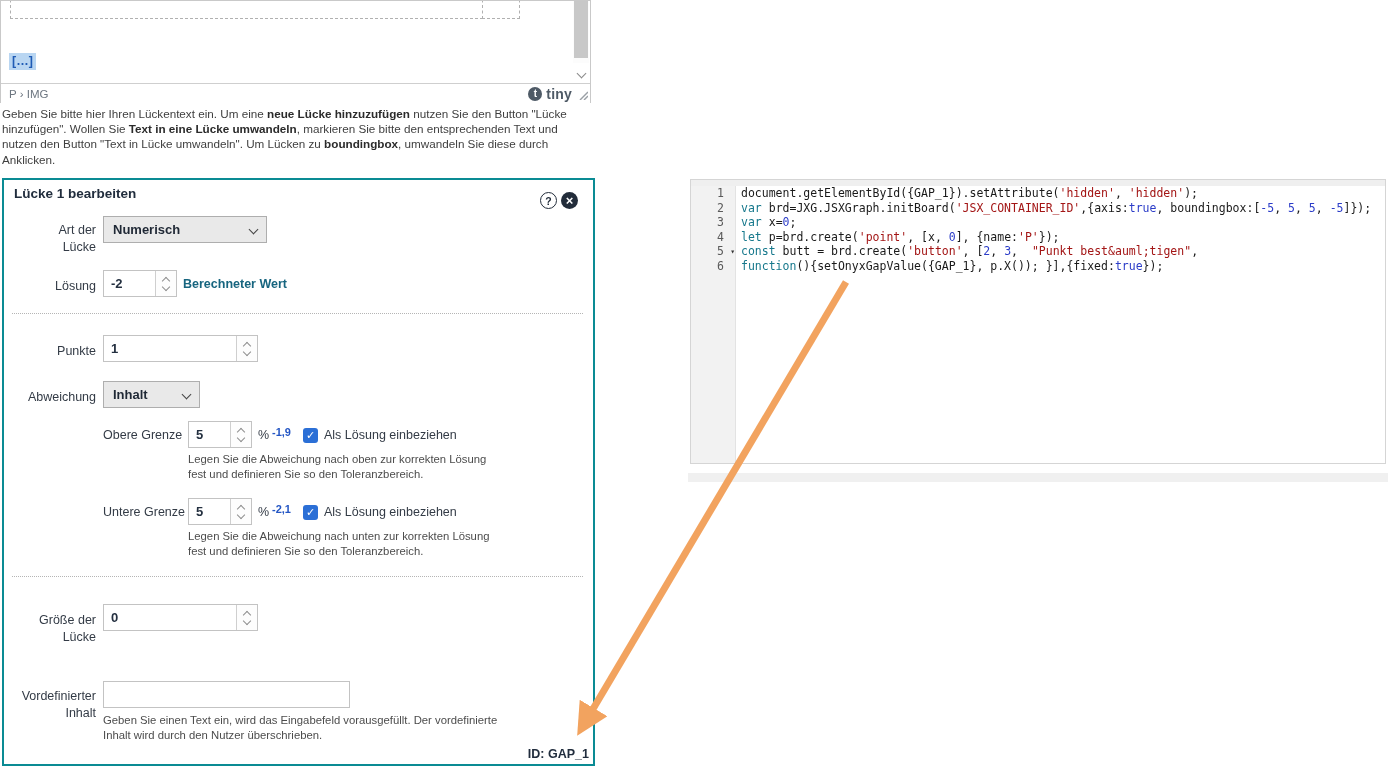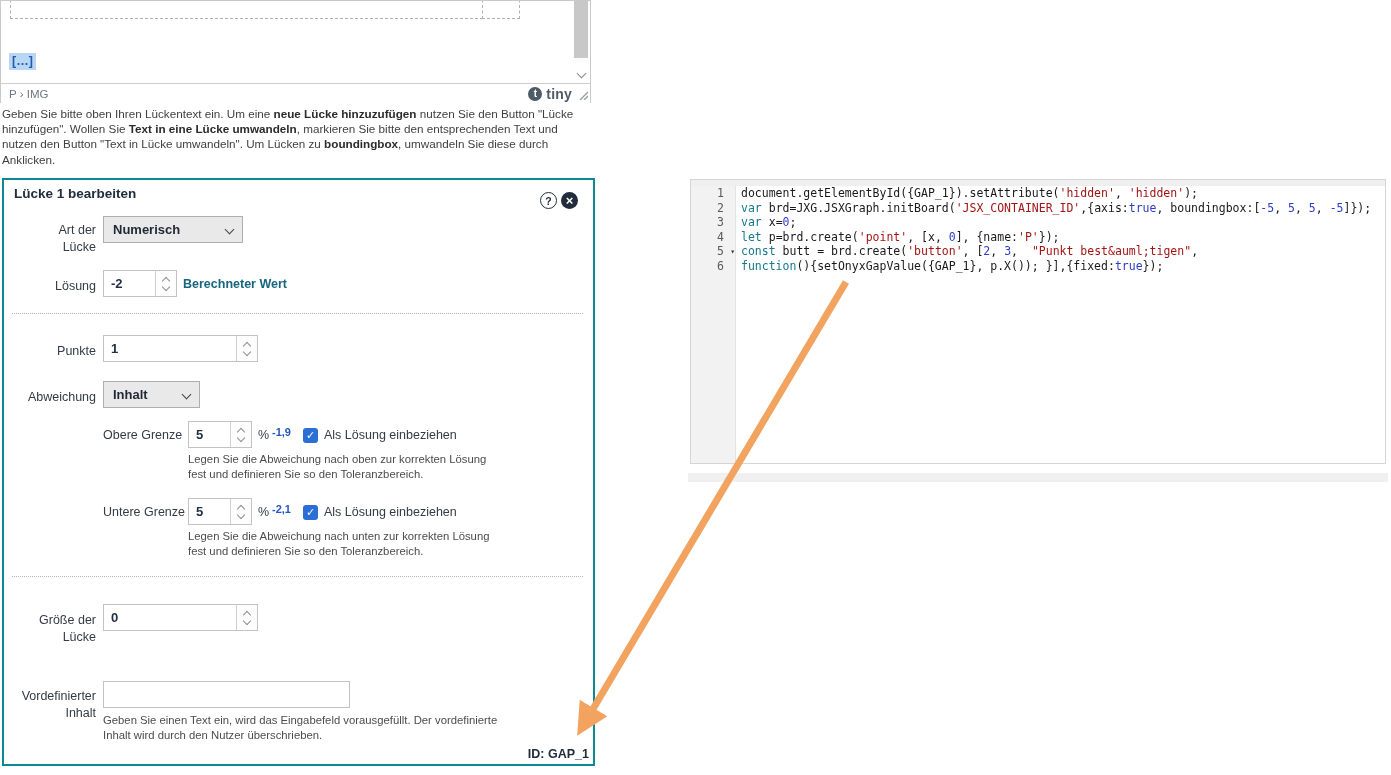--- a/index.html
+++ b/index.html
@@ -113,32 +113,32 @@
         <span class="tiny-logo">t</span>
         <span class="tiny-text">tiny</span>
       </span>
       <svg class="grip" width="10" height="10">
         <line x1="2" y1="10" x2="10" y2="2" stroke="#9aa0a6" stroke-width="1.4"></line>
         <line x1="6" y1="10" x2="10" y2="6" stroke="#9aa0a6" stroke-width="1.4"></line>
       </svg>
     </div>
   </div>
 
-  <div class="instructions"><span>Geben Sie bitte oben Ihren Lückentext ein. Um eine </span><b>neue Lücke hinzuzufügen</b><span> nutzen Sie den Button "Lücke
+  <div class="instructions"><span>Geben Sie bitte hier Ihren Lückentext ein. Um eine </span><b>neue Lücke hinzuzufügen</b><span> nutzen Sie den Button "Lücke
 hinzufügen". Wollen Sie </span><b>Text in eine Lücke umwandeln</b><span>, markieren Sie bitte den entsprechenden Text und
 nutzen den Button "Text in Lücke umwandeln". Um Lücken zu </span><b>boundingbox</b><span>, umwandeln Sie diese durch Anklicken.</span></div>
 
   <div class="panel">
     <div class="panel-title">Lücke 1 bearbeiten</div>
     <div class="icon-help"></div>
     <div class="icon-close"></div>
 
     <div class="flabel" style="top:42px;">Art der
 Lücke</div>
-    <div class="selectbox" style="left:99px;top:36px;width:140px;">
+    <div class="selectbox" style="left:99px;top:36px;width:164px;">
       <span class="sel-text">Numerisch</span>
       <span class="chev down"></span>
     </div>
 
     <div class="flabel" style="top:98px;text-align:right;">Lösung</div>
     <div class="numwrap" style="left:99px;top:90px;width:74px;">
       <input value="-2" style="">
       <span class="spin">
         <span class="spin-chev spin-up"></span>
         <span class="spin-chev spin-down"></span>

